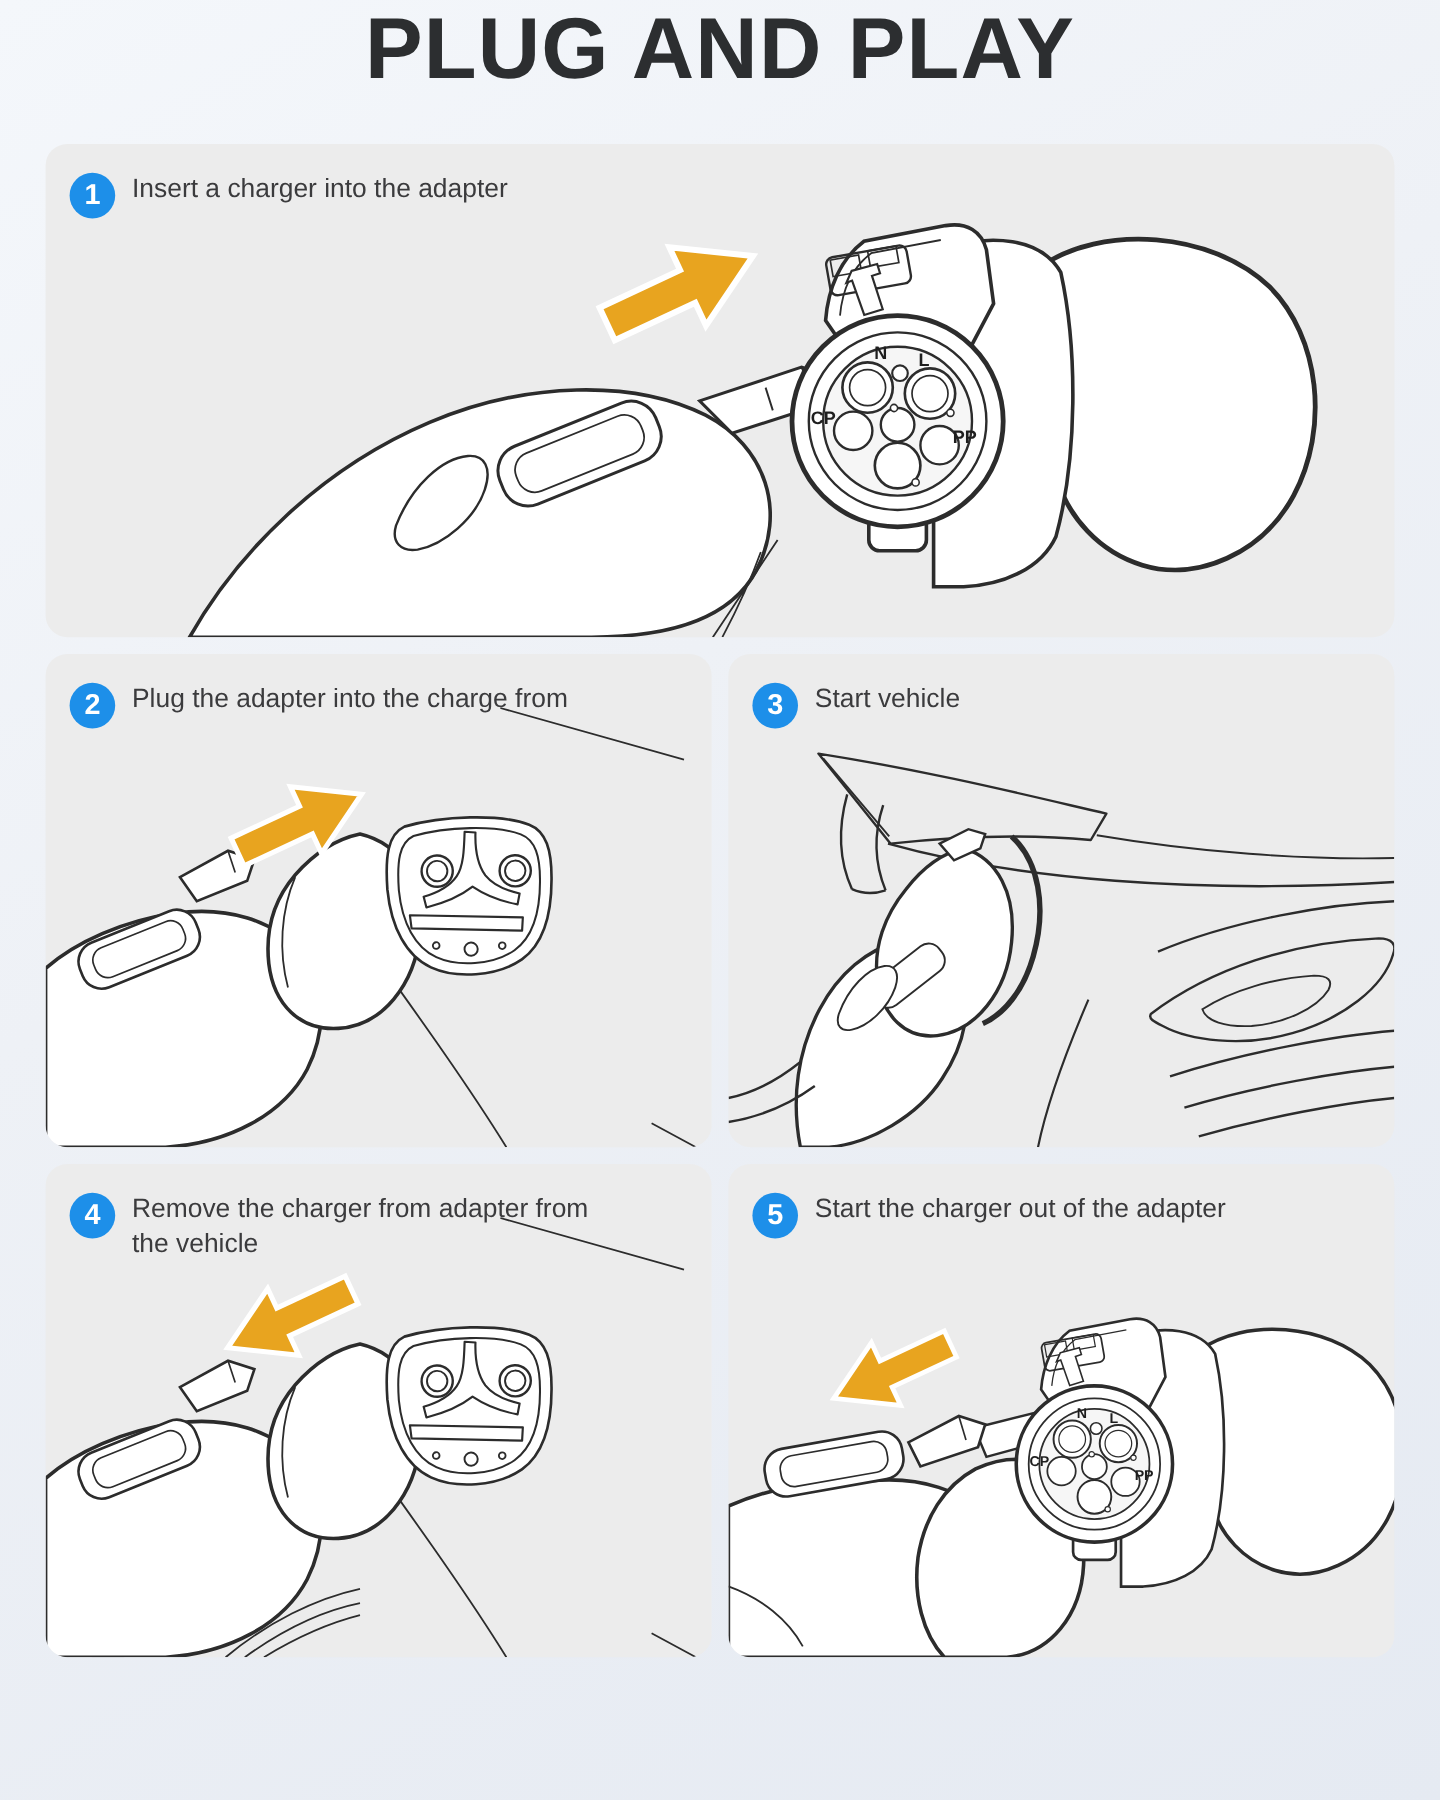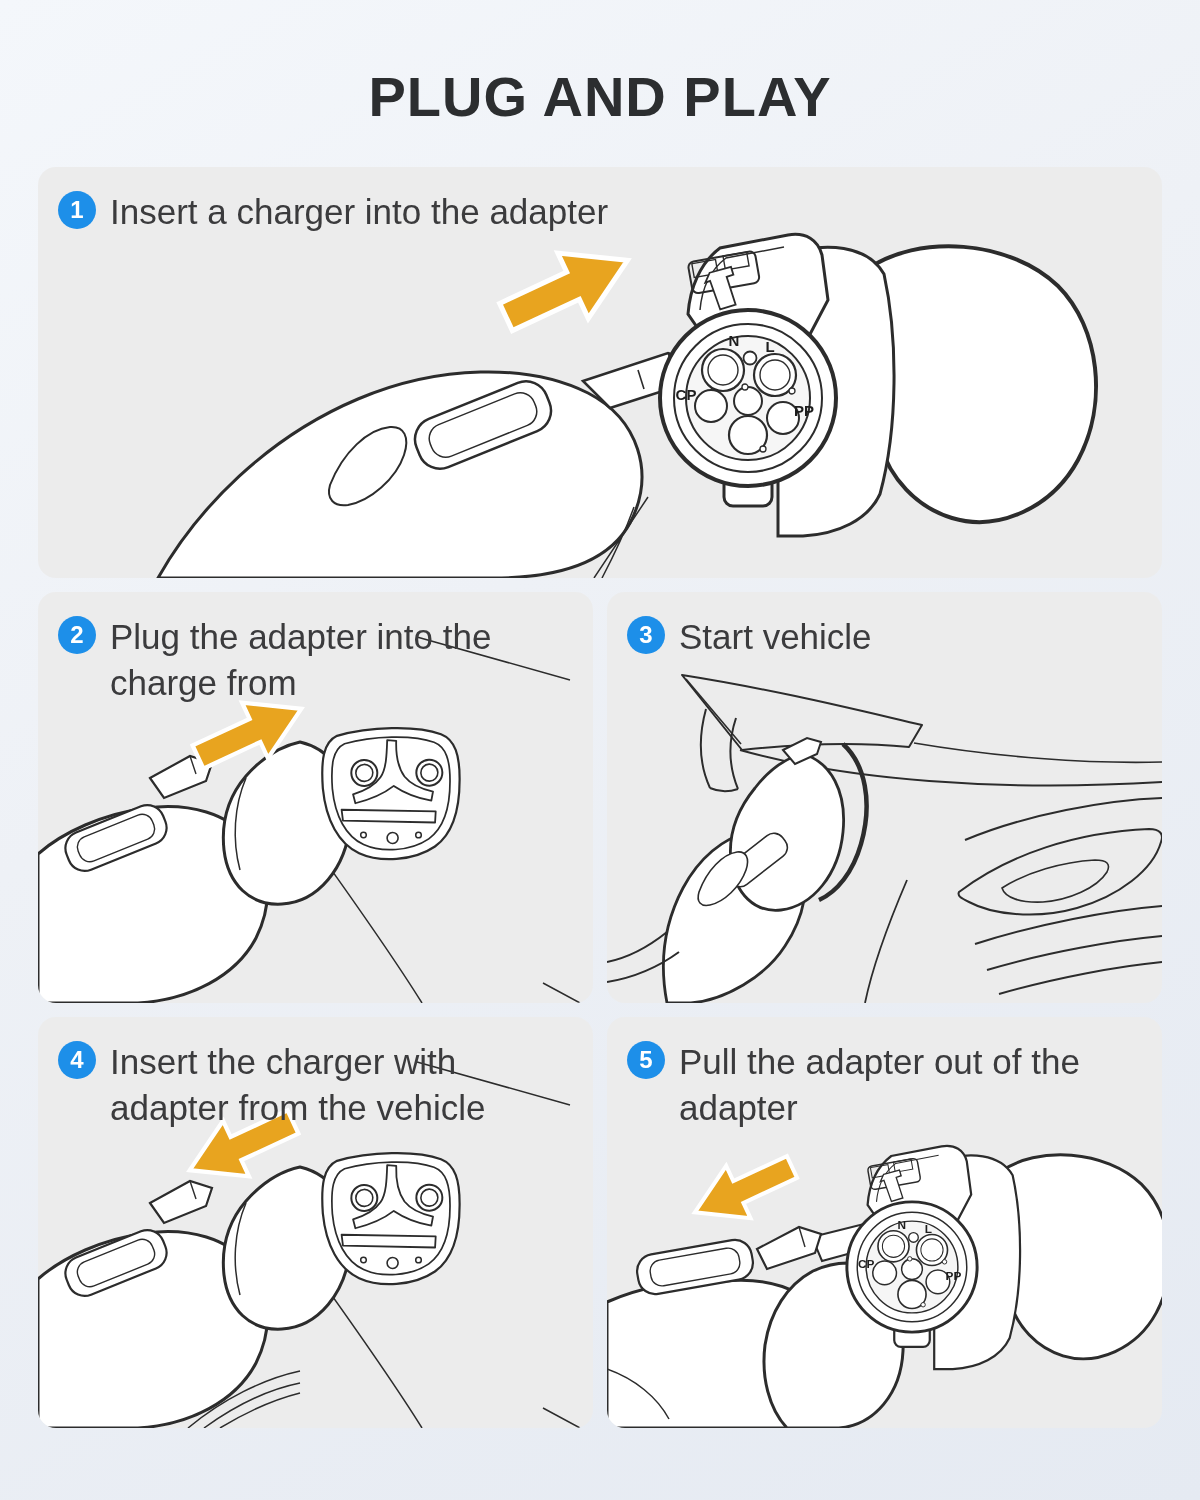--- a/index.html
+++ b/index.html
@@ -2,43 +2,43 @@
 <html><head>
 <meta charset="utf-8">
 <style>
   html,body{margin:0;padding:0;}
   .page{
     width:1200px;height:1500px;position:relative;overflow:hidden;
     background:linear-gradient(150deg,#f4f7fb 0%,#eef1f6 40%,#e5eaf2 100%);
     font-family:"Liberation Sans",sans-serif;
   }
   .title{
-    text-align:center;padding-top:64px;
-    font-weight:bold;font-size:56px;letter-spacing:1px;color:#2c2e30;
+    text-align:center;
+    font-weight:bold;font-size:72px;letter-spacing:1px;color:#2c2e30;
   }
   .panels{
     width:1124px;margin:38px auto 0;
     display:grid;grid-template-columns:555px 555px;gap:14px;
   }
   .panel{
     background:#ececec;border-radius:18px;position:relative;
     overflow:hidden;height:411px;
   }
   .panel.wide{grid-column:1/3;}
   .step{
     position:absolute;top:22px;left:20px;display:flex;gap:14px;
     align-items:flex-start;z-index:2;
   }
   .badge{
     width:38px;height:38px;border-radius:50%;background:#1d8fe9;color:#ffffff;
     font-weight:bold;font-size:24px;line-height:38px;text-align:center;
     flex:0 0 38px;margin-top:2px;
   }
   .label{
-    font-size:35px;line-height:1.32;color:#3b3b3d;max-width:402px;
+    font-size:22px;line-height:1.32;color:#3b3b3d;max-width:402px;
   }
   .wide .label{max-width:960px;}
   .art{position:absolute;left:0;top:0;width:100%;height:100%;z-index:1;}
   svg{display:block;}
   .ln{fill:none;stroke:#2c2c2c;}
   .body{fill:#ffffff;stroke:#2c2c2c;}
   .plate{fill:#f6f6f6;stroke:#2c2c2c;}
   .pinlbl{font-family:"Liberation Sans",sans-serif;font-weight:bold;fill:#1e1e1e;}
 </style>
 </head>
@@ -185,21 +185,21 @@
           <path class="ln" stroke-width="2" d="M 352 300 C 402 262 470 240 542 237 C 553 237 557 242 554 250 C 546 278 512 304 470 316 C 428 328 384 322 362 310 C 354 306 350 304 352 300 Z"></path>
           <path class="ln" stroke-width="1.6" d="M 395 296 C 420 280 455 270 488 268 C 500 268 504 272 500 280 C 490 296 462 308 436 310 C 414 311 398 306 395 296 Z"></path>
           <path class="ln" stroke-width="2" d="M 368 352 C 430 332 505 318 555 314 M 380 378 C 440 360 510 348 555 344 M 392 402 C 448 386 512 374 555 370"></path>
         </g>
       </svg>
     </div>
 
     <div class="panel">
       <div class="step">
         <div class="badge">4</div>
-        <div class="label">Insert the charger with adapter from the vehicle</div>
+        <div class="label">Remove the charger from adapter from the vehicle</div>
       </div>
       <svg class="art" viewBox="0 0 555 411" width="555" height="411">
         <path class="ln" stroke-width="1.5" d="M 379 45 L 532 88 M 228 186 C 280 260 340 340 384 411 M 505 391 L 542 411"></path>
         <ellipse cx="52" cy="400" rx="20" ry="15" fill="#9a9a9a"></ellipse>
         <path class="ln" stroke-width="1.5" d="M 150 411 C 185 382 225 362 262 354 M 166 411 C 198 388 232 372 262 366 M 182 411 C 210 394 238 382 262 376"></path>
         <g>
           <path class="body" stroke-width="3" d="M 0 262 C 25 240 65 222 108 216 C 152 210 190 222 212 248 C 232 273 236 310 218 346 C 198 384 152 408 100 411 L 0 411 Z"></path>
           <path class="body" stroke-width="2.2" d="M 112 186 L 152 164 L 174 171 L 168 189 L 126 206 Z"></path>
           <path class="ln" stroke-width="1.4" d="M 152 164 L 158 182"></path>
           <g transform="translate(78,246) rotate(-22)">
@@ -226,21 +226,21 @@
           <circle class="ln" stroke-width="1.5" cx="-29" cy="42" r="2.8"></circle>
           <circle class="ln" stroke-width="1.6" cx="0" cy="46" r="5.5"></circle>
           <circle class="ln" stroke-width="1.5" cx="26" cy="44" r="2.8"></circle>
         </g>
       </svg>
     </div>
 
     <div class="panel">
       <div class="step">
         <div class="badge">5</div>
-        <div class="label">Pull the adapter out of the adapter</div>
+        <div class="label">Start the charger out of the adapter</div>
       </div>
       <svg class="art" viewBox="0 0 555 411" width="555" height="411">
 
         <g>
           <path class="body" stroke-width="2" d="M 205 220 L 285 200 L 300 208 L 296 222 L 215 244 Z"></path>
           <path class="body" stroke-width="3" d="M 0 285 C 40 268 80 262 118 264 C 160 260 196 272 216 296 C 236 322 240 360 228 396 C 224 404 220 408 216 411 L 0 411 Z"></path>
           <path class="body" stroke-width="2.2" d="M 150 232 L 192 210 L 214 217 L 208 236 L 160 252 Z"></path>
           <path class="ln" stroke-width="1.4" d="M 192 210 L 198 230"></path>
           <g transform="translate(88,250) rotate(-10)">
             <rect class="body" stroke-width="2.2" x="-58" y="-20" width="116" height="40" rx="17"></rect>

